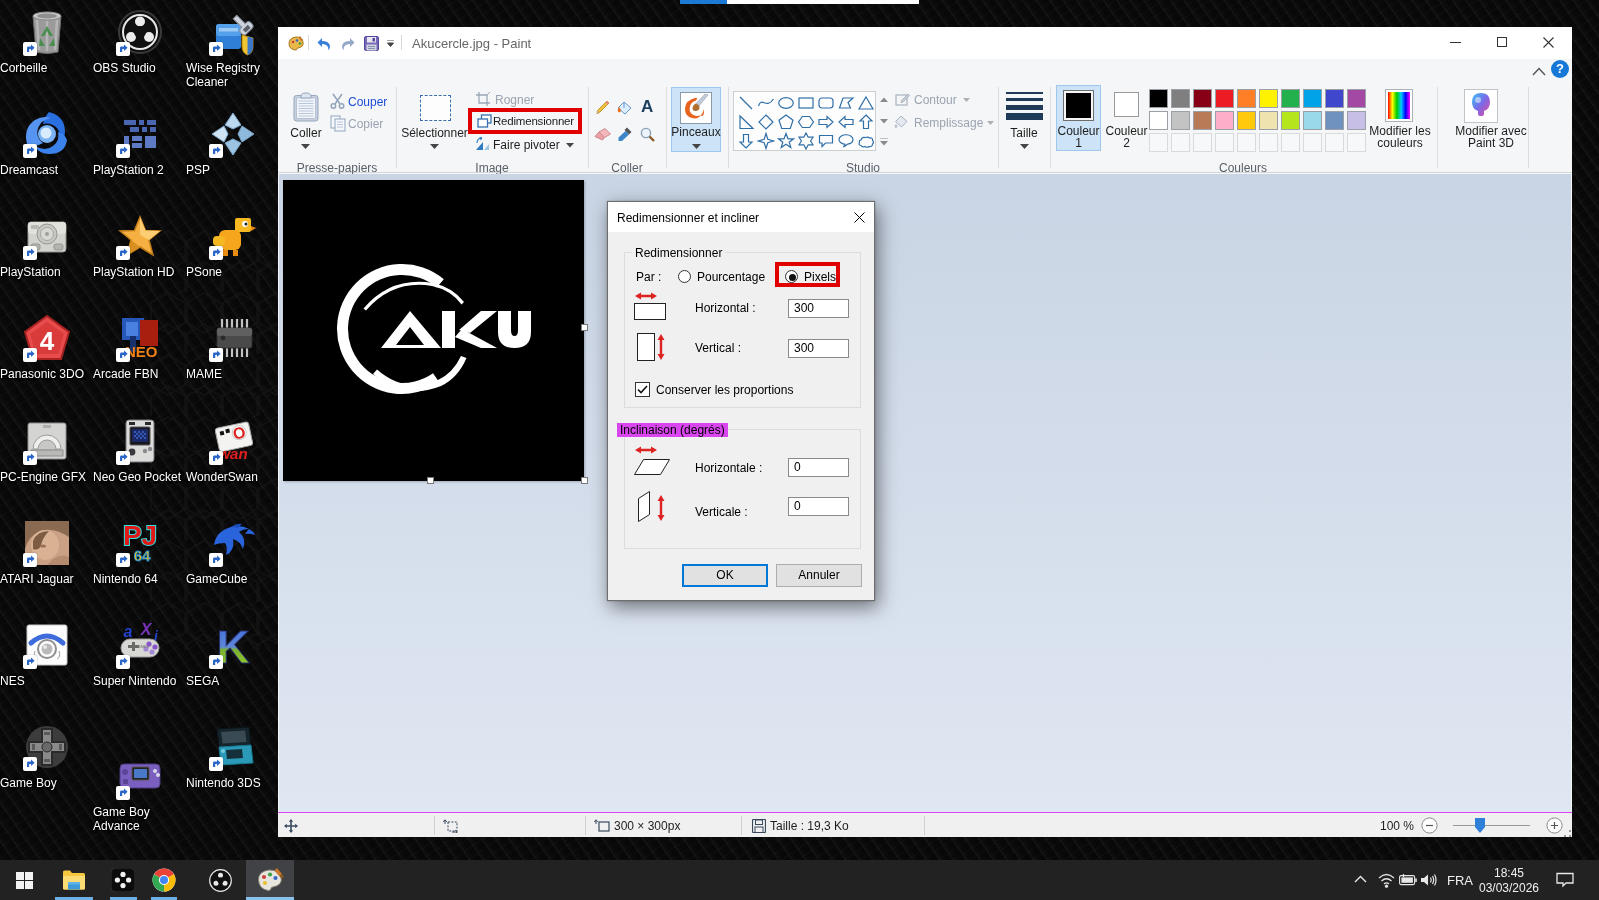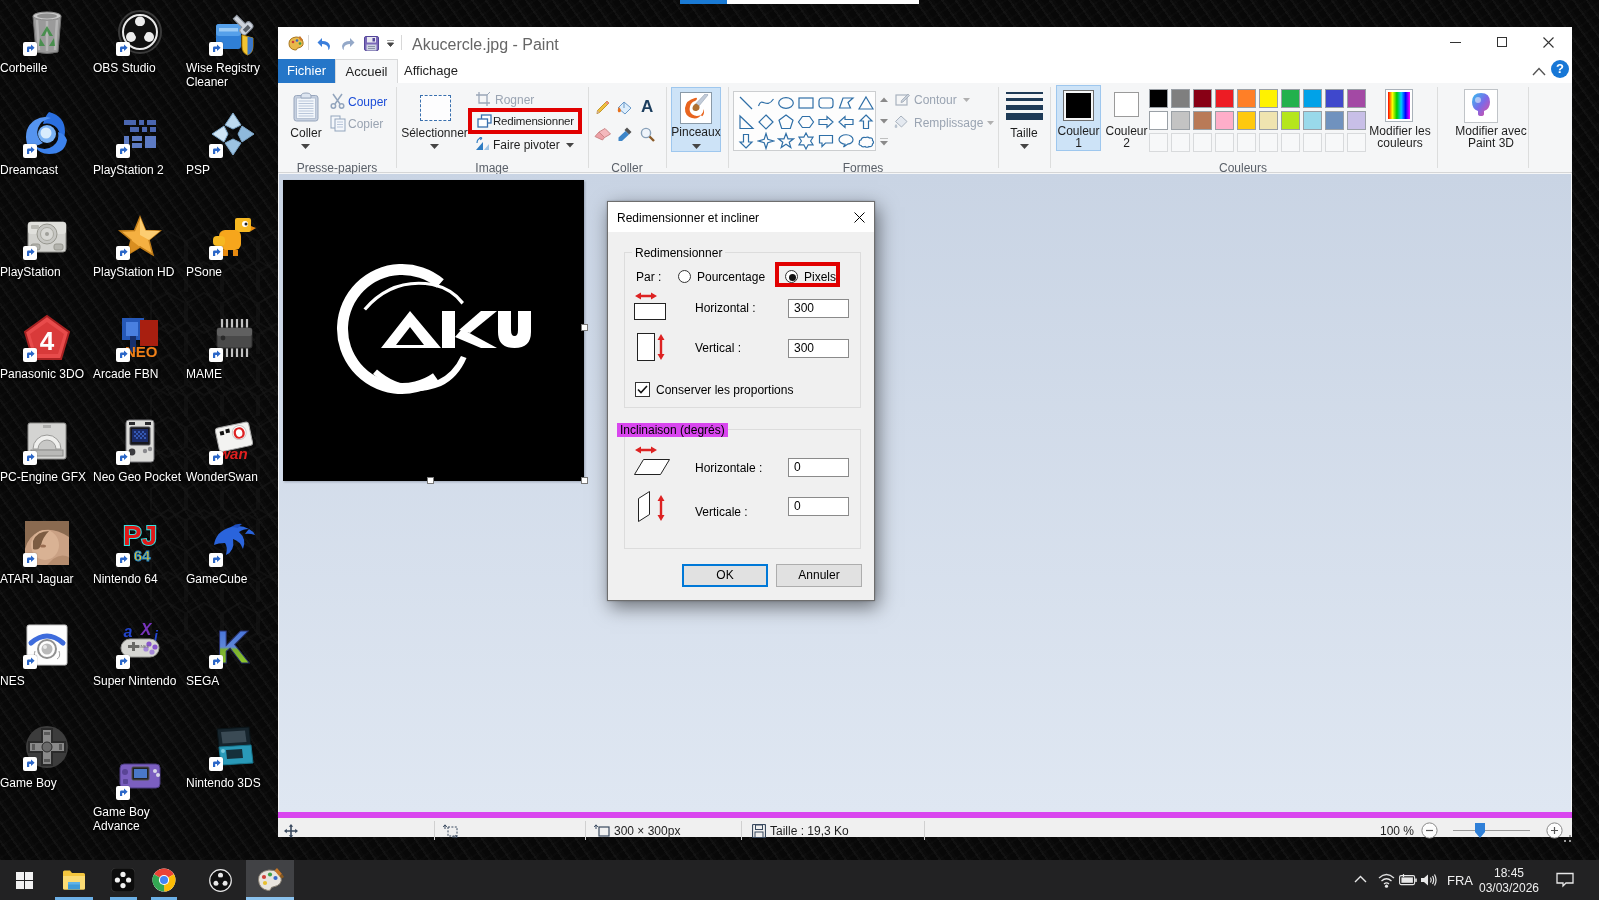--- a/index.html
+++ b/index.html
@@ -524,49 +524,44 @@
         <rect x="0.5" y="0.5" width="14" height="14" rx="1.5" fill="#7a68b8" stroke="#54469a"></rect>
         <rect x="3" y="1" width="9" height="5.5" fill="#e8e8f0"></rect>
         <rect x="8.5" y="2" width="2.5" height="3.5" fill="#54469a"></rect>
         <rect x="2.5" y="8.5" width="10" height="6" fill="#cfd4e2"></rect>
         <path d="M4 10.5 h7 M4 12.5 h7" stroke="#8a90a8" stroke-width="1"></path>
       </svg>
 <svg class="abs" style="left:108px;top:13px" width="9" height="8" viewBox="0 0 9 8">
         <path d="M1 0 h7 M1.5 3 L4.5 6.5 L7.5 3 Z" stroke="#444" fill="#444"></path>
       </svg>
 <div class="abs" style="left:123px;top:8px;width:1px;height:15px;background:#d8d8d8"></div>
-<div class="abs" style="left:134px;top:9px;font-size:16px;color:#666">Akucercle.jpg - Paint</div>
+<div class="abs" style="left:134px;top:9px;font-size:13px;color:#666">Akucercle.jpg - Paint</div>
 <div class="abs" style="left:1172px;top:15px;width:11px;height:1px;background:#333"></div>
 <div class="abs" style="left:1219px;top:10px;width:10px;height:10px;border:1px solid #333"></div>
 <svg class="abs" style="left:1265px;top:10px" width="11" height="11" viewBox="0 0 11 11">
         <path d="M0.5 0.5 L10.5 10.5 M10.5 0.5 L0.5 10.5" stroke="#333" stroke-width="1.1"></path>
       </svg>
-</div>
-<div class="abs" style="left:0;top:32px;width:1294px;height:24px;background:#fff">
-<div class="abs" style="left:0;top:0;width:57px;height:24px;background:#2576c8;color:#fff;text-align:center;line-height:24px;font-size:13px">Fichier</div>
-<div class="abs" style="left:57px;top:0;width:63px;height:24px;background:#f5f6f7;border:1px solid #d8d9da;border-bottom:none;text-align:center;line-height:23px;font-size:13px;color:#1e1e1e">Accueil</div>
-<div class="abs" style="left:120px;top:0;width:66px;height:24px;text-align:center;line-height:24px;font-size:13px;color:#1e1e1e">Affichage</div>
 </div>
 <svg class="abs" style="left:1254px;top:40px" width="14" height="9" viewBox="0 0 14 9">
       <path d="M1 8 L7 1.5 L13 8" stroke="#555" stroke-width="1.4" fill="none"></path>
     </svg>
 <div class="abs" style="left:1273px;top:33px;width:18px;height:18px;border-radius:50%;background:#1777d6;color:#fff;font-size:13px;font-weight:bold;text-align:center;line-height:18px">?</div>
 <div class="abs" style="left:0;top:56px;width:1294px;height:90px;background:#f5f6f7;border-bottom:1px solid #d5d6d7">
 <div class="abs" style="left:118px;top:4px;width:1px;height:81px;background:#dcdddd"></div>
 <div class="abs" style="left:310px;top:4px;width:1px;height:81px;background:#dcdddd"></div>
 <div class="abs" style="left:388px;top:4px;width:1px;height:81px;background:#dcdddd"></div>
 <div class="abs" style="left:450px;top:4px;width:1px;height:81px;background:#dcdddd"></div>
 <div class="abs" style="left:720px;top:4px;width:1px;height:81px;background:#dcdddd"></div>
 <div class="abs" style="left:772px;top:4px;width:1px;height:81px;background:#dcdddd"></div>
 <div class="abs" style="left:1159px;top:4px;width:1px;height:81px;background:#dcdddd"></div>
 <div class="abs" style="left:1250px;top:4px;width:1px;height:81px;background:#dcdddd"></div>
 <div class="abs" style="left:-11px;top:78px;width:140px;text-align:center;color:#5a6069;font-size:12px">Presse-papiers</div>
 <div class="abs" style="left:144px;top:78px;width:140px;text-align:center;color:#5a6069;font-size:12px">Image</div>
 <div class="abs" style="left:279px;top:78px;width:140px;text-align:center;color:#5a6069;font-size:12px">Coller</div>
-<div class="abs" style="left:515px;top:78px;width:140px;text-align:center;color:#5a6069;font-size:12px">Formes</div>
+<div class="abs" style="left:515px;top:78px;width:140px;text-align:center;color:#5a6069;font-size:12px">Studio</div>
 <div class="abs" style="left:895px;top:78px;width:140px;text-align:center;color:#5a6069;font-size:12px">Couleurs</div>
 <svg class="abs" style="left:15px;top:9px" width="26" height="30" viewBox="0 0 26 30">
 <rect x="1" y="3.5" width="24" height="25.5" rx="2.5" fill="#c6d0e0" stroke="#98a6bc"></rect>
 <rect x="3.5" y="6" width="19" height="20.5" fill="#f2f6fb" stroke="#b6c2d4"></rect>
 <g stroke="#b9c6da" stroke-width="1">
           <path d="M5.5 9 h15 M5.5 11.5 h15 M5.5 14 h15 M5.5 16.5 h15 M5.5 19 h15 M5.5 21.5 h15 M5.5 24 h15"></path>
         </g>
 <path d="M8 4 Q8 1 13 1 Q18 1 18 4 L18 6 L8 6 Z" fill="#dde5f0" stroke="#98a6bc"></path>
 </svg>
 <div class="abs" style="left:5px;top:43px;width:46px;text-align:center;color:#1e1e1e">Coller</div>
@@ -915,21 +910,21 @@
 <svg class="abs" style="left:28px;top:288px" width="34" height="34" viewBox="0 0 34 34">
 <path d="M2.5 8.5 L13.5 1.5 L13.5 24.5 L2.5 31.5 Z" fill="#fff" stroke="#222"></path>
 <path d="M25 5 L28.5 11 L26.2 11 L26.2 25 L28.5 25 L25 31 L21.5 25 L23.8 25 L23.8 11 L21.5 11 Z" fill="#d22"></path>
 </svg>
 <div class="abs" style="left:87px;top:303px">Verticale :</div>
 <div class="abs" style="left:180px;top:295px;width:61px;height:19px;background:#fff;border:1px solid #8a8a8a;line-height:17px;padding-left:5px">0</div>
 <div class="abs" style="left:74px;top:362px;width:86px;height:23px;background:#e1e1e1;border:2px solid #0078d7;text-align:center;line-height:19px">OK</div>
 <div class="abs" style="left:168px;top:362px;width:86px;height:23px;background:#e1e1e1;border:1px solid #adadad;text-align:center;line-height:21px">Annuler</div>
 </div>
 </div>
-<div class="abs" style="left:0;top:785px;width:1294px;height:25px;background:#f0f0f0;border-top:6px solid #d946ef">
+<div class="abs" style="left:0;top:785px;width:1294px;height:25px;background:#f0f0f0;border-top:1px solid #d946ef">
 <div class="abs" style="left:156px;top:3px;width:1px;height:19px;background:#d0d0d0"></div>
 <div class="abs" style="left:307px;top:3px;width:1px;height:19px;background:#d0d0d0"></div>
 <div class="abs" style="left:463px;top:3px;width:1px;height:19px;background:#d0d0d0"></div>
 <div class="abs" style="left:646px;top:3px;width:1px;height:19px;background:#d0d0d0"></div>
 <svg class="abs" style="left:6px;top:6px" width="14" height="14" viewBox="0 0 14 14">
         <path d="M7 0 L9.2 2.8 H7.8 V6.2 H11.2 V4.8 L14 7 L11.2 9.2 V7.8 H7.8 V11.2 H9.2 L7 14 L4.8 11.2 H6.2 V7.8 H2.8 V9.2 L0 7 L2.8 4.8 V6.2 H6.2 V2.8 H4.8 Z" fill="#39495e"></path>
       </svg>
 <svg class="abs" style="left:165px;top:6px" width="16" height="14" viewBox="0 0 16 14">
         <path d="M2 5 V1 M0.2 3 L2 0.8 L3.8 3" stroke="#39495e" fill="none"></path>
         <rect x="5" y="3" width="9" height="9" fill="none" stroke="#39495e" stroke-dasharray="2 1.4"></rect>

